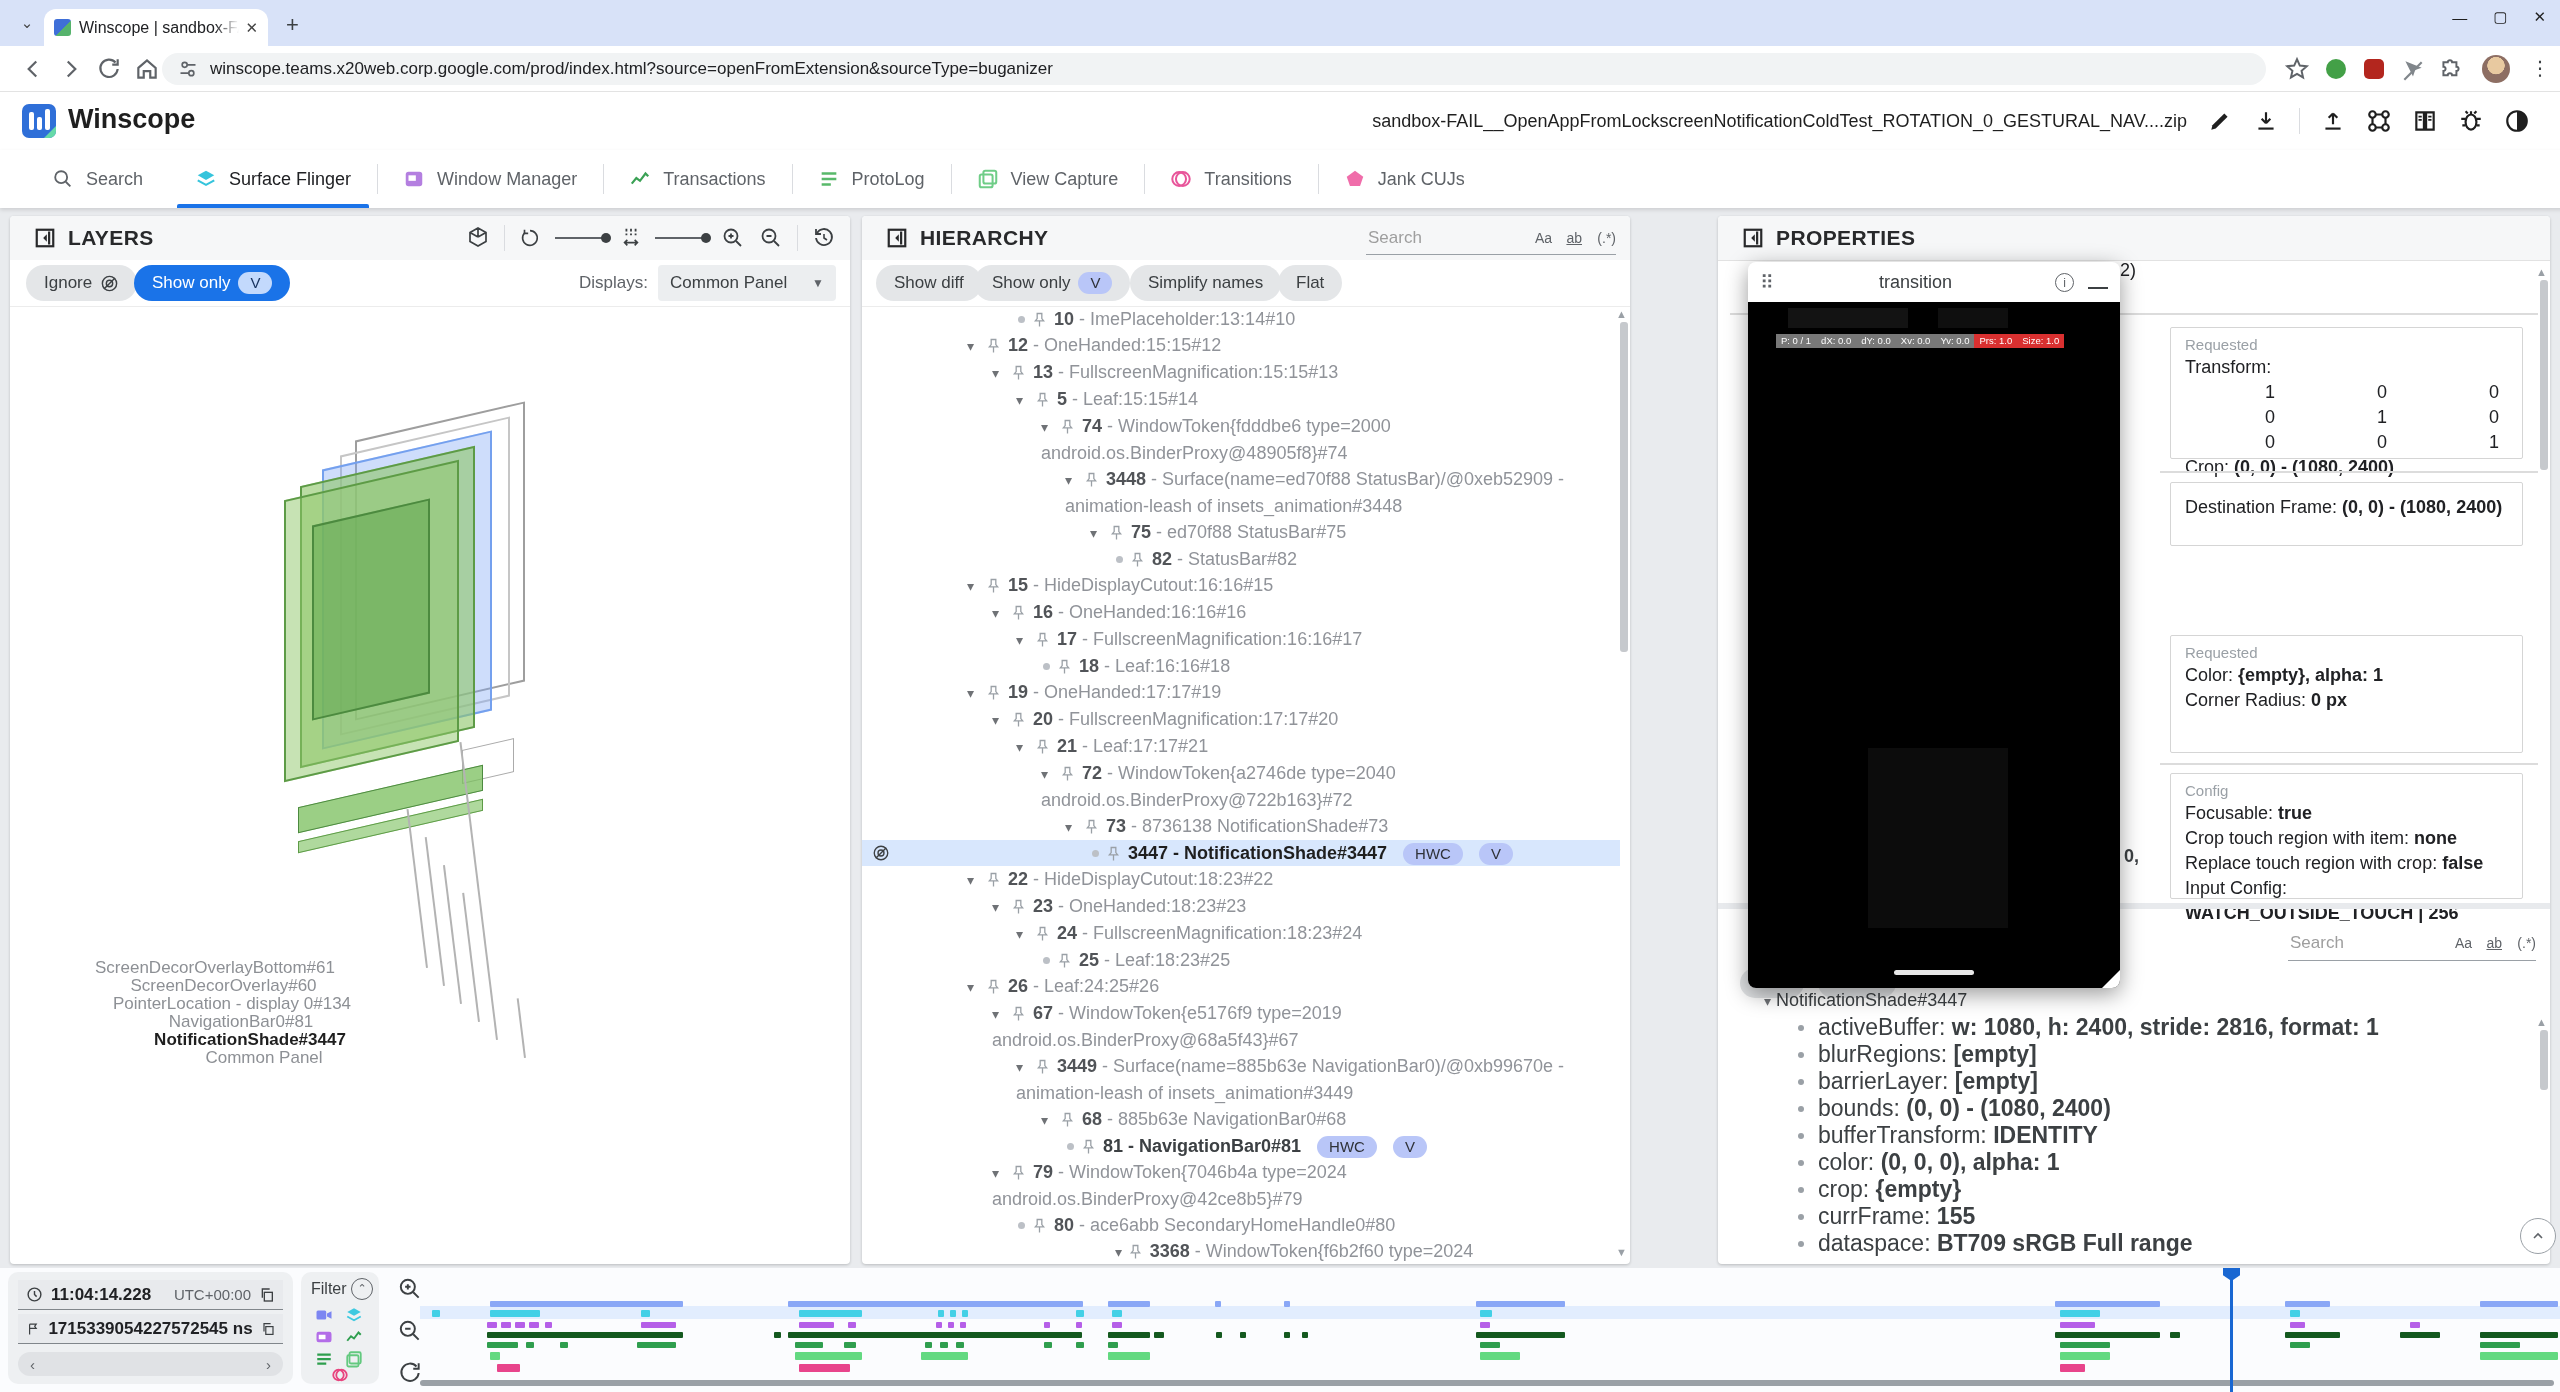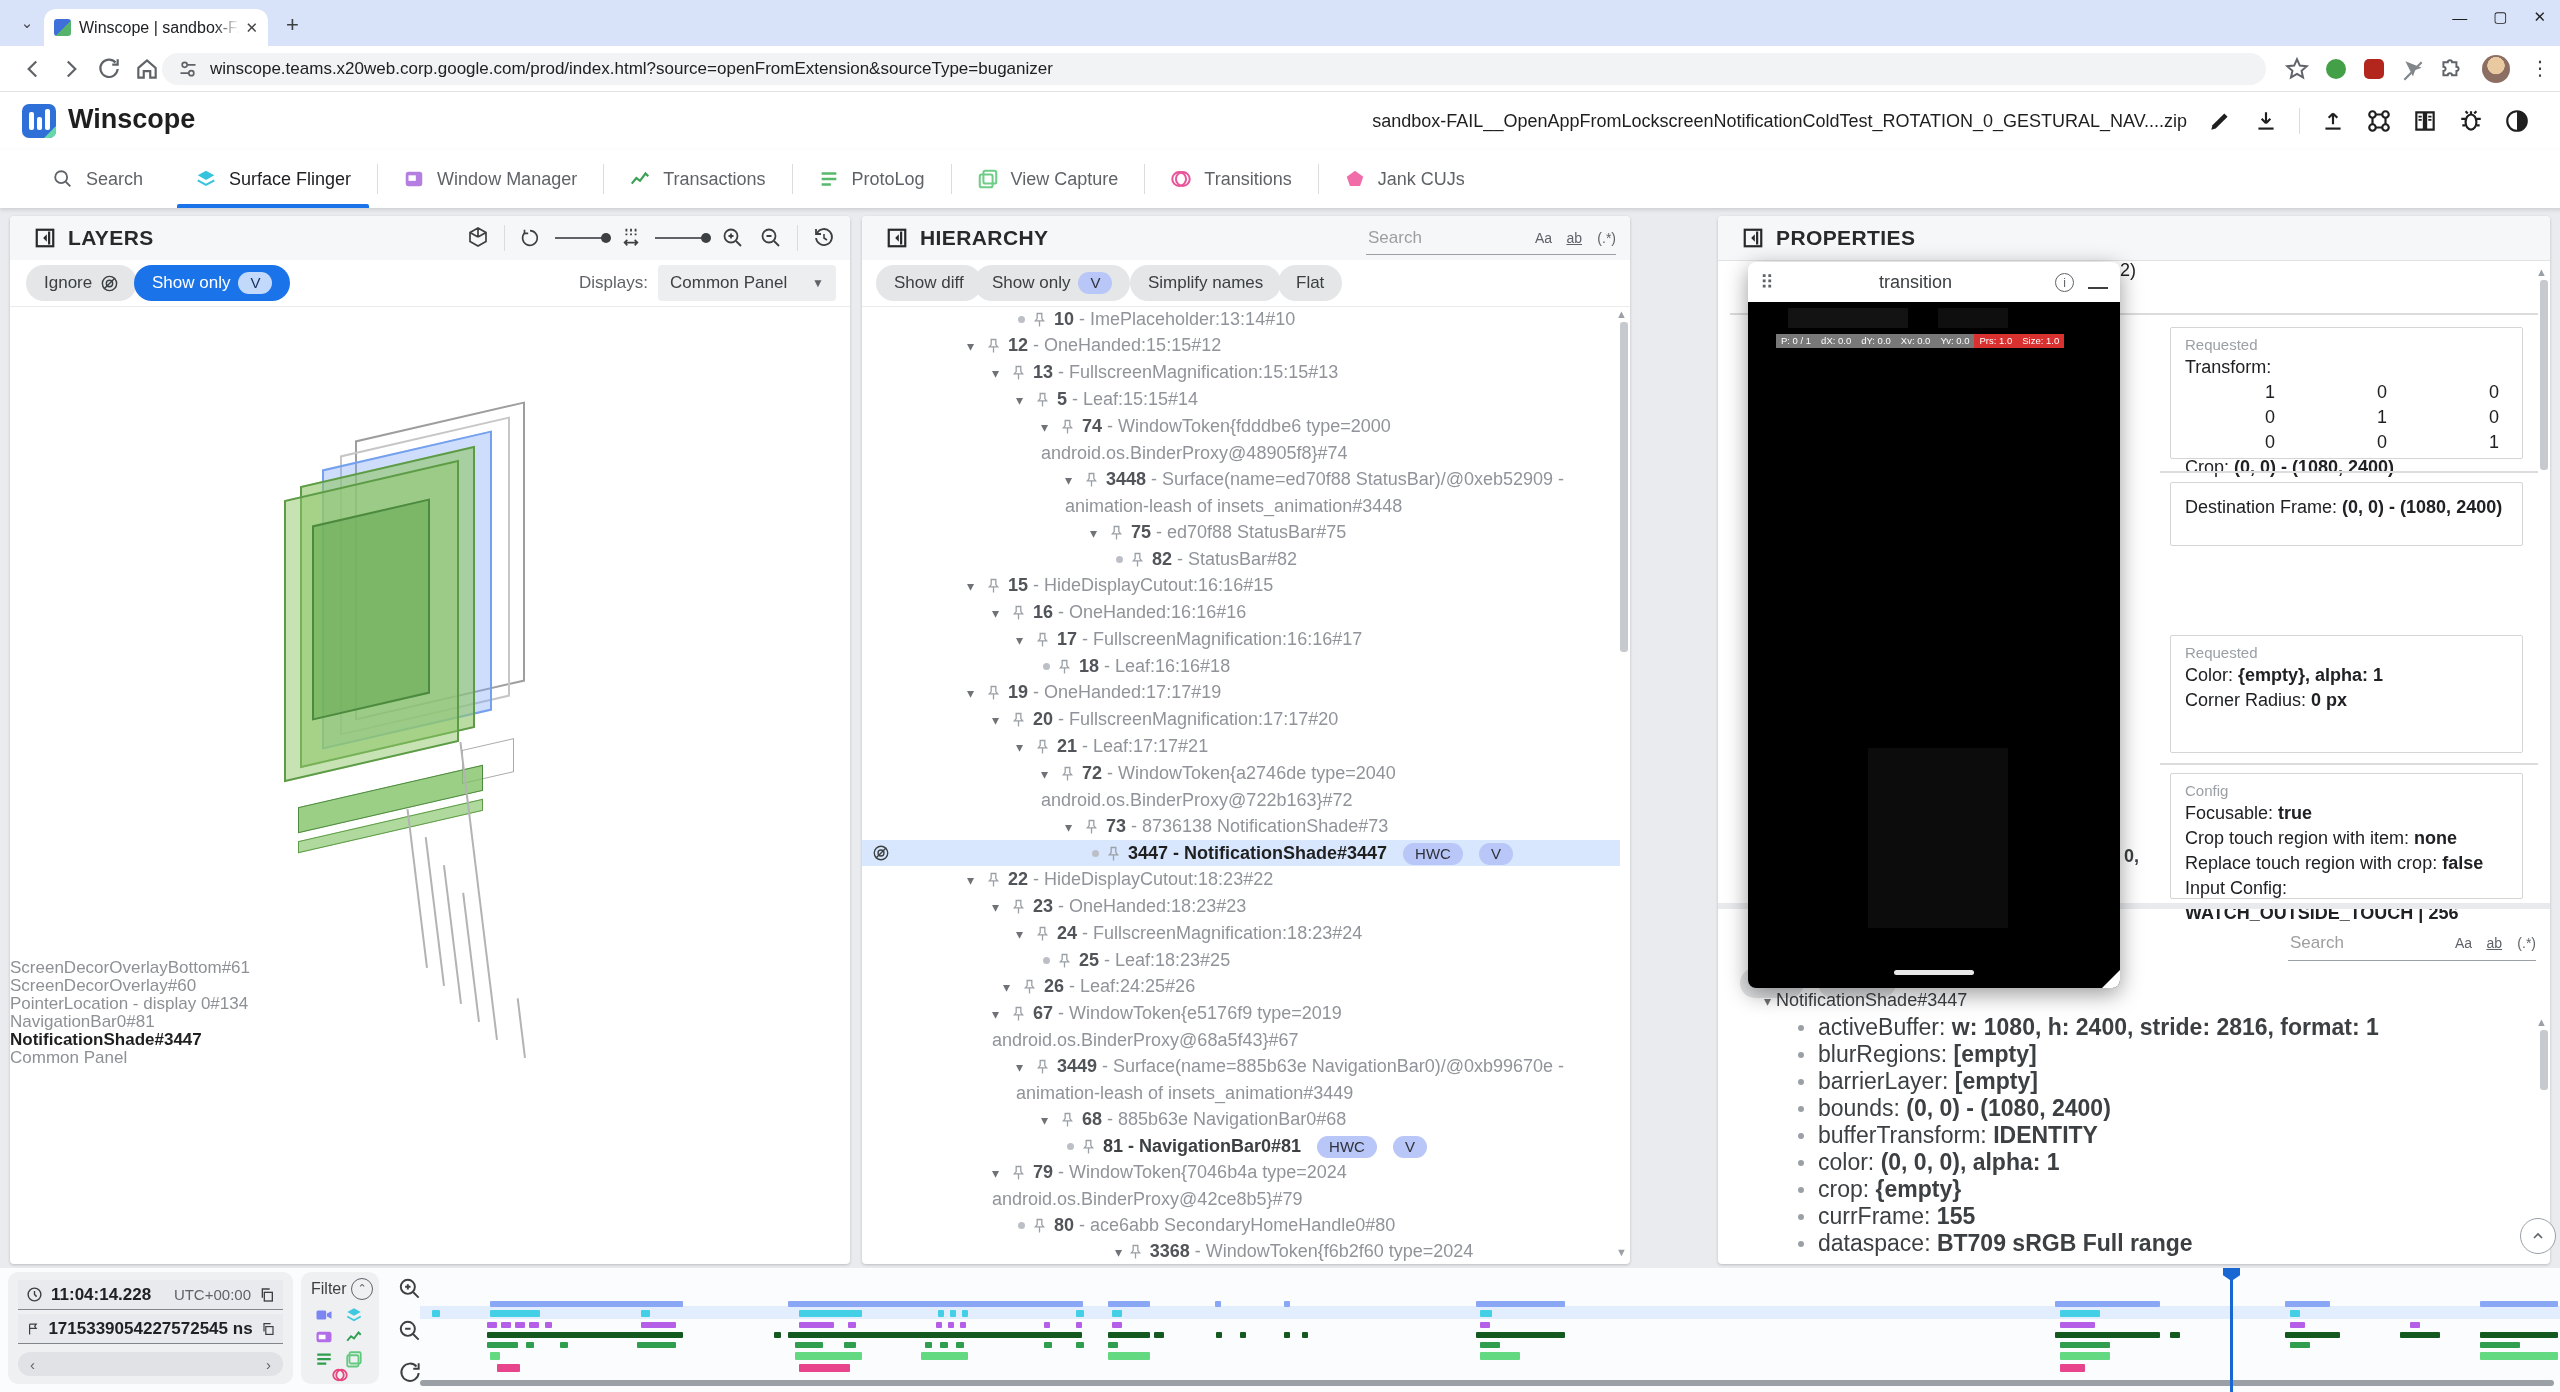--- a/index.html
+++ b/index.html
@@ -58,21 +58,21 @@
   
   #layers-ctl{position:absolute;right:14px;top:0;height:44px;display:flex;align-items:center;gap:14px;color:#3c4043;}
   .slider{width:52px;height:2px;background:#5f6368;position:relative;}
   .slider i{position:absolute;right:-4px;top:-4px;width:10px;height:10px;border-radius:5px;background:#3c4043;}
   #displays-row{position:absolute;right:14px;top:0;height:46px;display:flex;align-items:center;gap:10px;}
   #displays-label{font-size:17px;color:#5f6368;}
   #displays-select{width:178px;height:36px;background:#eceef0;border-radius:4px;display:flex;align-items:center;
     padding:0 12px;box-sizing:border-box;font-size:17px;color:#3c4043;}
   #displays-select .car{margin-left:auto;font-size:12px;color:#5f6368;}
   .shape{position:absolute;transform:skewY(-13deg);box-sizing:border-box;}
-  .lbl{position:absolute;font-size:17px;color:#8d9095;text-align:left;white-space:nowrap;}
+  .lbl{position:absolute;font-size:17px;color:#8d9095;text-align:center;white-space:nowrap;}
   .lbl.bold{color:#1f1f1f;font-weight:bold;}
   .lead{position:absolute;width:1.5px;background:#b3b3b3;transform:rotate(-7deg);transform-origin:bottom center;}
   
   #h-tree{position:absolute;left:0;top:90px;right:10px;bottom:0;overflow:hidden;}
   .trow{position:relative;min-height:26px;line-height:26px;font-size:18px;color:#909399;padding-right:30px;box-sizing:border-box;}
   .trow .nid{font-weight:bold;color:#515458;}
   .trow.sel{background:#d8e7fd;color:#1f1f1f;}
   .trow.sel .nid,.trow.sel .nlab{color:#1f1f1f;font-weight:bold;}
   .trow.emph .nid,.trow.emph .nlab{color:#3c4043;font-weight:bold;}
   .trow .arr{display:inline-block;width:20px;color:#6f7276;font-size:14px;}
@@ -501,21 +501,21 @@
             <path d="M7 9.5v6" stroke="#9aa0a6" stroke-width="1.4"></path>
           </svg><span class="nid">23</span><span class="nlab"> - OneHanded:18:23#23</span></div>
         <div class="trow" style="padding-left: 154px;"><span class="arr">▾</span><svg class="pin" width="13" height="16" viewBox="0 0 14 17">
             <path d="M4.5 1.5h5v5.5l2 2.5h-9l2-2.5z" fill="none" stroke="#9aa0a6" stroke-width="1.4"></path>
             <path d="M7 9.5v6" stroke="#9aa0a6" stroke-width="1.4"></path>
           </svg><span class="nid">24</span><span class="nlab"> - FullscreenMagnification:18:23#24</span></div>
         <div class="trow" style="padding-left: 179px;"><span class="dot"></span><svg class="pin" width="13" height="16" viewBox="0 0 14 17">
             <path d="M4.5 1.5h5v5.5l2 2.5h-9l2-2.5z" fill="none" stroke="#9aa0a6" stroke-width="1.4"></path>
             <path d="M7 9.5v6" stroke="#9aa0a6" stroke-width="1.4"></path>
           </svg><span class="nid">25</span><span class="nlab"> - Leaf:18:23#25</span></div>
-        <div class="trow" style="padding-left: 105px; margin-left: 36px;"><span class="arr">▾</span><svg class="pin" width="13" height="16" viewBox="0 0 14 17">
+        <div class="trow" style="padding-left: 105px;"><span class="arr">▾</span><svg class="pin" width="13" height="16" viewBox="0 0 14 17">
             <path d="M4.5 1.5h5v5.5l2 2.5h-9l2-2.5z" fill="none" stroke="#9aa0a6" stroke-width="1.4"></path>
             <path d="M7 9.5v6" stroke="#9aa0a6" stroke-width="1.4"></path>
           </svg><span class="nid">26</span><span class="nlab"> - Leaf:24:25#26</span></div>
         <div class="trow" style="padding-left: 130px;"><span class="arr">▾</span><svg class="pin" width="13" height="16" viewBox="0 0 14 17">
             <path d="M4.5 1.5h5v5.5l2 2.5h-9l2-2.5z" fill="none" stroke="#9aa0a6" stroke-width="1.4"></path>
             <path d="M7 9.5v6" stroke="#9aa0a6" stroke-width="1.4"></path>
           </svg><span class="nid">67</span><span class="nlab"> - WindowToken{e5176f9 type=2019 android.os.BinderProxy@68a5f43}#67</span></div>
         <div class="trow" style="padding-left: 154px;"><span class="arr">▾</span><svg class="pin" width="13" height="16" viewBox="0 0 14 17">
             <path d="M4.5 1.5h5v5.5l2 2.5h-9l2-2.5z" fill="none" stroke="#9aa0a6" stroke-width="1.4"></path>
             <path d="M7 9.5v6" stroke="#9aa0a6" stroke-width="1.4"></path>

